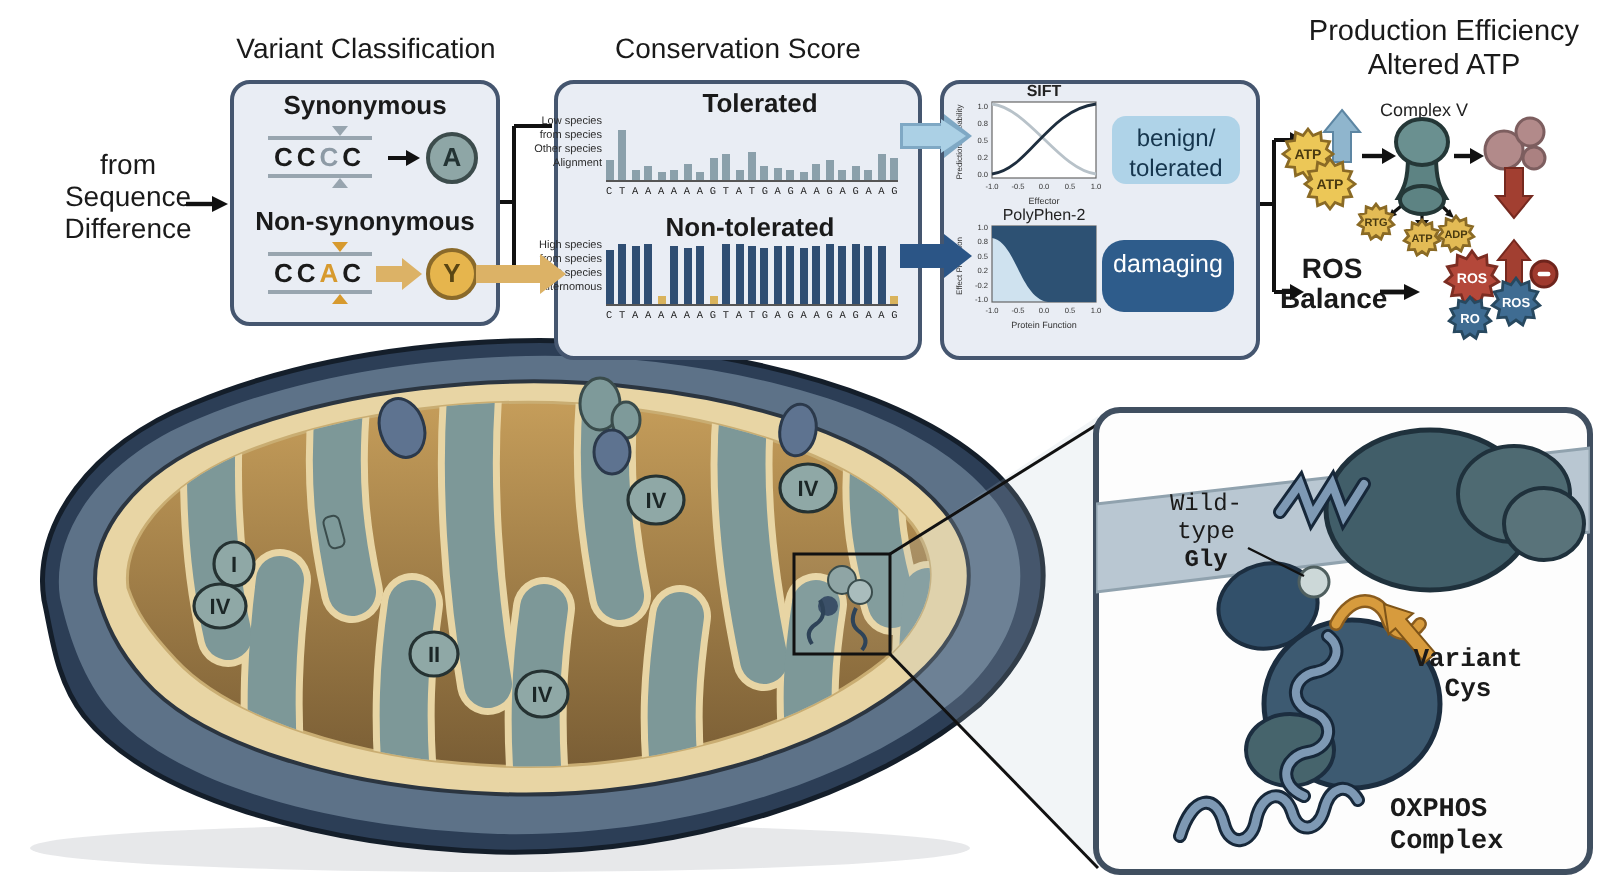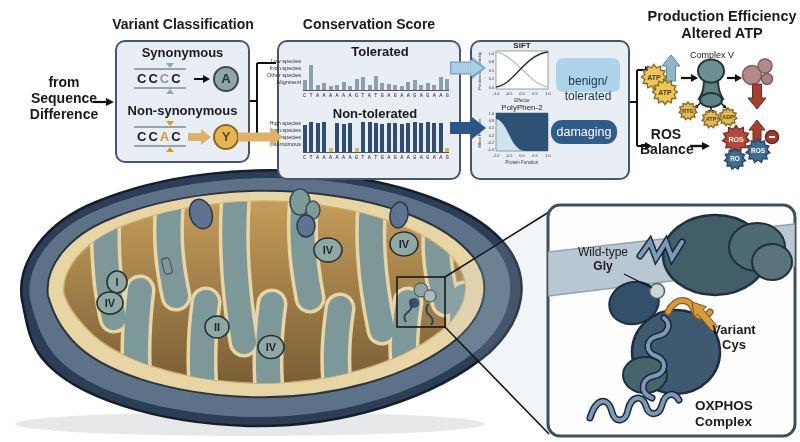--- a/index.html
+++ b/index.html
@@ -1,42 +1,42 @@
 <!DOCTYPE html>
 <html><head>
 <meta charset="utf-8">
 <style>
   html,body{margin:0;padding:0;background:#fff;}
   #canvas{position:relative;width:800px;height:442px;background:#fff;overflow:hidden;
           font-family:"Liberation Sans",sans-serif;color:#1a1a1a;}
   svg{position:absolute;left:0;top:0;}
   .abs{position:absolute;}
-  .ttl{font-weight:bold;font-size:14px;text-align:center;line-height:16px;}
+  .ttl{font-weight:normal;font-size:14px;text-align:center;line-height:16px;}
   .panel{position:absolute;background:#e9edf4;border:2px solid #45566f;border-radius:10px;box-sizing:border-box;}
   .sub{font-weight:bold;font-size:13px;text-align:center;}
   .seq{position:absolute;font-weight:700;font-size:13px;letter-spacing:2px;
        border-top:2px solid #98a5af;border-bottom:2px solid #98a5af;padding:1px 3px;line-height:15px;}
   .tri{position:absolute;width:0;height:0;border-left:4px solid transparent;border-right:4px solid transparent;}
   .tri.down{border-top:5px solid #98a5af;top:-7px;}
   .tri.up{border-bottom:5px solid #98a5af;bottom:-7px;}
   .tri.gold.down{border-top-color:#d79a2e;}
   .tri.gold.up{border-bottom-color:#d79a2e;}
   .aa{position:absolute;width:26px;height:26px;border-radius:50%;border:2px solid #3c4c4c;
       box-sizing:border-box;text-align:center;line-height:22px;font-weight:bold;font-size:13px;color:#233333;}
   .axis4{position:absolute;font-size:5.5px;line-height:7px;text-align:right;color:#2c2c2c;}
   .bars{position:absolute;display:flex;align-items:flex-end;justify-content:space-between;}
   .bars span{width:4px;display:block;}
   .seqrow{position:absolute;display:flex;justify-content:space-between;font-size:5.2px;color:#222;
           font-family:"Liberation Mono",monospace;}
   .badge{position:absolute;text-align:center;box-sizing:border-box;}
-  .b-benign{background:#afd3e8;color:#16364e;border-radius:7px;font-size:12px;line-height:15px;padding-top:16px;}
+  .b-benign{background:#afd3e8;color:#16364e;border-radius:7px;font-size:12px;line-height:15px;padding-top:4px;}
   .b-damaging{background:#2e5c8b;color:#fff;border-radius:11px;font-size:12.5px;line-height:24px;}
   .small-lbl{font-size:9px;color:#222;text-align:center;}
   .bold2{font-weight:bold;text-align:center;}
-  .ins-lbl{position:absolute;text-align:center;font-size:12px;line-height:14px;}
+  .ins-lbl{position:absolute;text-align:center;font-size:12px;line-height:14px;font-family:Liberation Mono, monospace;}
 </style>
 </head>
 <body>
 
 <div id="canvas">
 
   <svg width="800" height="442" viewBox="0 0 800 442" style="z-index:1">
     <defs>
       <linearGradient id="mg" x1="0" y1="0" x2="0" y2="1">
         <stop offset="0" stop-color="#c59d5a"></stop>
@@ -339,21 +339,21 @@
     <g id="pp-xticks" font-size="3.8" fill="#333" text-anchor="middle">
         <text x="22" y="45.5">-1.0</text>
         <text x="35" y="45.5">-0.5</text>
         <text x="48" y="45.5">0.0</text>
         <text x="61" y="45.5">0.5</text>
         <text x="74" y="45.5">1.0</text>
       </g>
     <text x="7" y="22" font-size="4" fill="#333" text-anchor="middle" transform="rotate(-90 7 22)">Effect Prediction</text>
     <text x="48" y="53" font-size="4.5" fill="#333" text-anchor="middle">Protein Function</text>
   </svg>
-  <div class="badge b-damaging" style="left:551px;top:120px;width:66px;height:24px;z-index:3">damaging</div>
+  <div class="badge b-damaging" style="left:551px;top:120px;width:66px;height:36px;z-index:3">damaging</div>
 
   <div class="abs ttl" style="left:647px;top:8px;width:150px;font-size:14.5px;line-height:17px;z-index:2">
     <div>Production Efficiency</div>
       <div>Altered ATP</div>
   </div>
   <div class="abs small-lbl" style="left:680px;top:50px;width:64px;z-index:2">Complex V</div>
   <div class="abs bold2" style="left:640px;top:127px;width:52px;font-size:14px;line-height:15px;z-index:2">
     <div>ROS</div>
       <div>Balance</div>
   </div>

